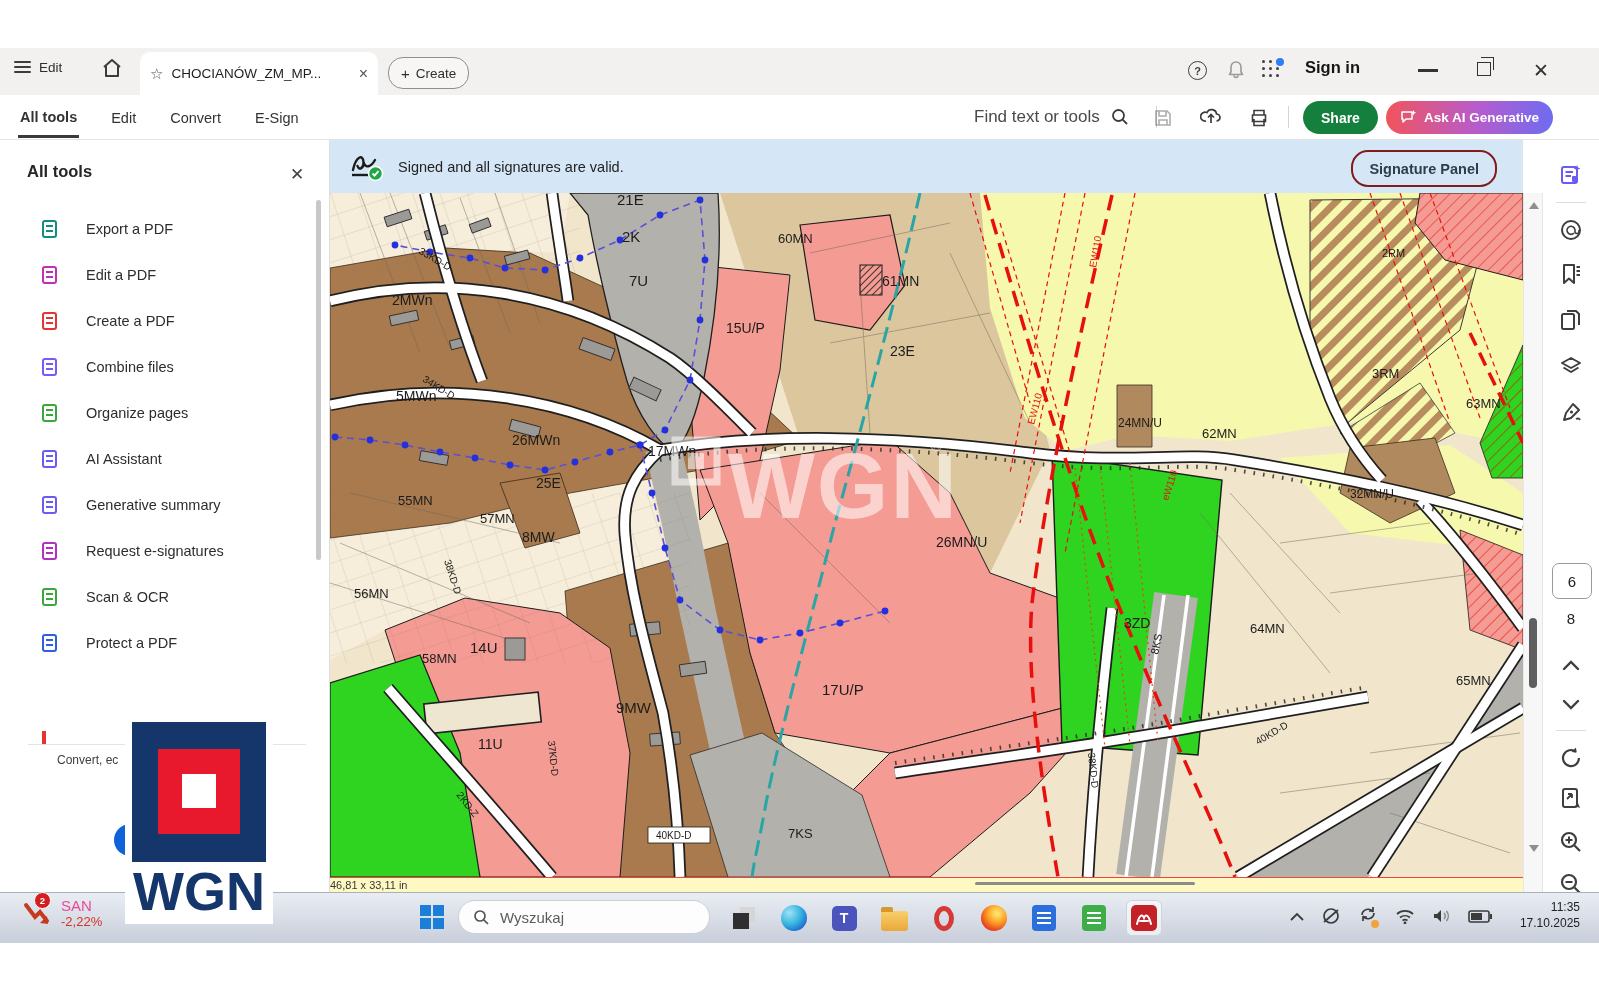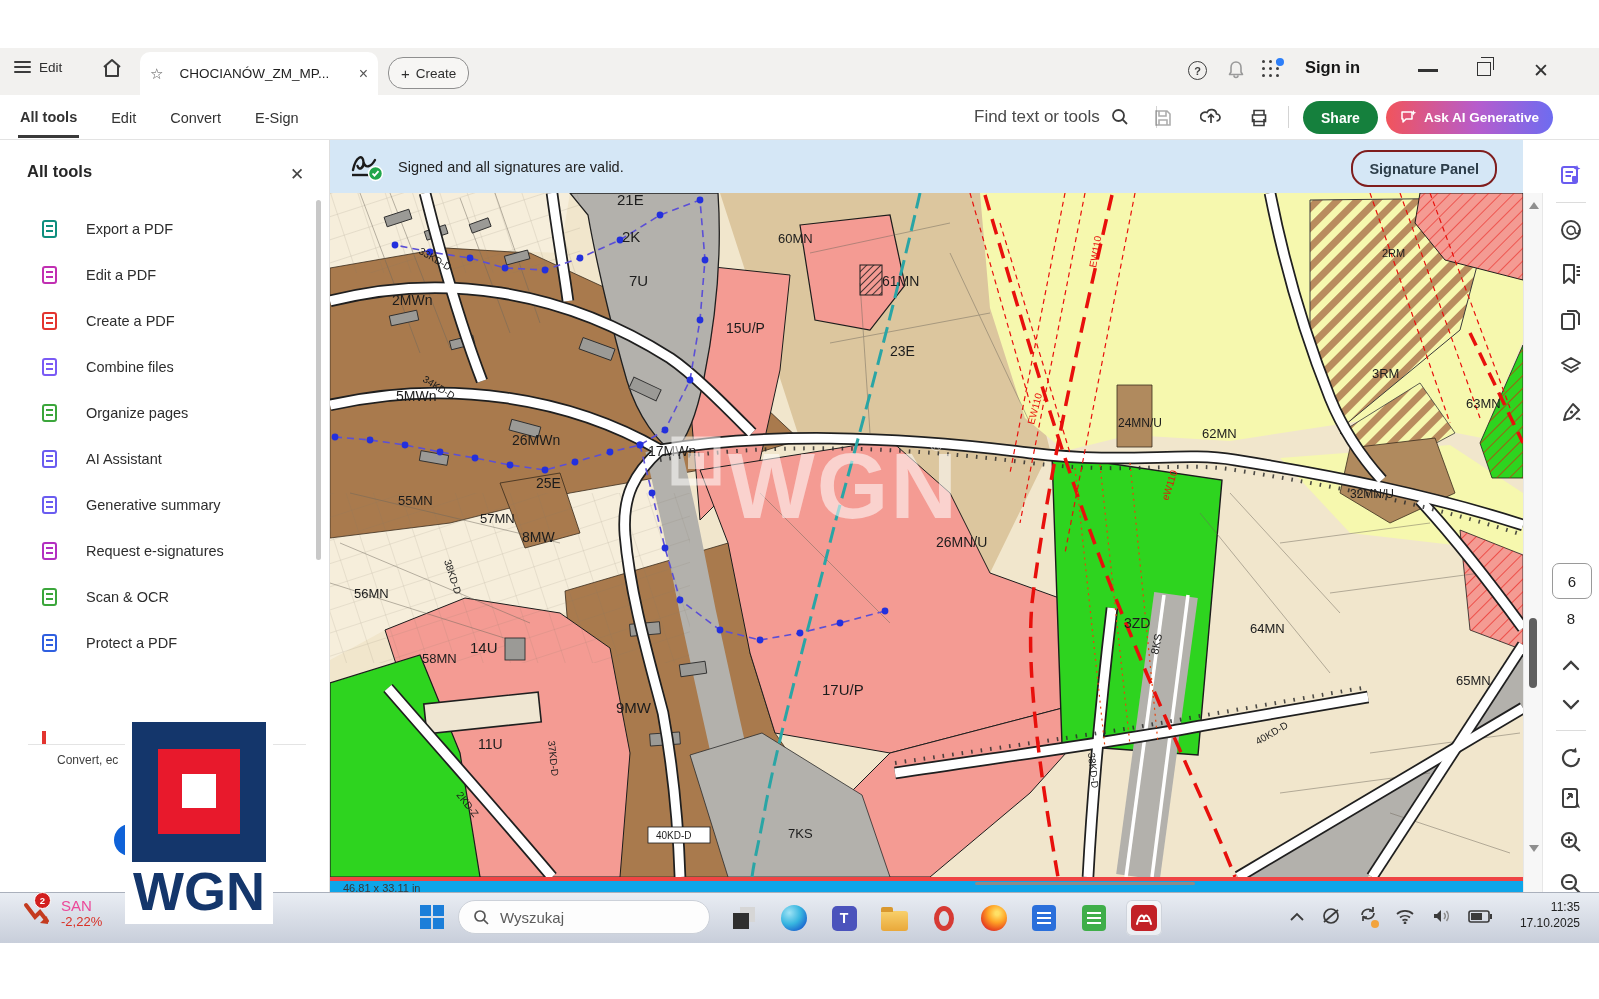--- a/index.html
+++ b/index.html
@@ -7,21 +7,21 @@
   .abs{position:absolute;}
   
   .titlebar{left:0;top:48px;width:1599px;height:47px;background:#f2f1ef;}
   .menu-btn{left:14px;top:58px;display:flex;align-items:center;gap:8px;cursor:default;}
   .burger{display:inline-block;width:17px;}
   .burger span{display:block;height:2px;background:#3c3c3c;margin:3px 0;border-radius:1px;}
   .menu-lbl{font-size:13.5px;color:#2e2e2e;}
   .home-btn{left:100px;top:56px;}
   .doc-tab{left:140px;top:52px;width:238px;height:43px;background:#fff;border-radius:10px 10px 0 0;display:flex;align-items:center;padding:0 10px;box-sizing:border-box;gap:8px;}
   .tab-star{font-size:15px;color:#555;}
-  .tab-title{font-size:13.5px;color:#1f1f1f;white-space:nowrap;overflow:hidden;text-overflow:ellipsis;max-width:160px;margin-left:8px;}
+  .tab-title{font-size:13.5px;color:#1f1f1f;white-space:nowrap;overflow:hidden;text-overflow:ellipsis;max-width:160px;}
   .tab-close{font-size:16px;color:#555;margin-left:auto;}
   .create-btn{left:388px;top:57px;height:30px;border:1px solid #8f8f8f;border-radius:15px;display:flex;align-items:center;gap:6px;padding:0 12px;background:#f7f6f4;font-size:13.5px;color:#2e2e2e;}
   .plus{font-size:15px;color:#2e2e2e;}
   .help-ic{left:1188px;top:61px;width:17px;height:17px;border:1.6px solid #3e3e3e;border-radius:50%;font-size:11px;font-weight:bold;color:#3e3e3e;display:flex;align-items:center;justify-content:center;}
   .bell-ic{left:1226px;top:60px;}
   .grid-ic{left:1262px;top:60px;width:20px;height:20px;}
   .grid-ic i{position:absolute;width:3px;height:3px;border-radius:50%;background:#3e3e3e;}
   .grid-dot-blue{position:absolute;width:8px;height:8px;border-radius:50%;background:#2d7ff9;right:-2px;top:-2px;}
   .signin{left:1305px;top:58px;font-size:16.5px;font-weight:bold;color:#161616;}
   .win-min{left:1418px;top:69px;width:20px;height:3px;background:#333;}
@@ -50,21 +50,21 @@
   .lp-scroll{left:316px;top:200px;width:5px;height:360px;background:#c8c8c8;border-radius:3px;}
   .lp-partial{left:42px;top:731px;width:17px;height:13px;overflow:hidden;}
   .lp-divider{left:28px;top:744px;width:278px;height:1px;background:#e4e4e4;}
   .lp-footer{left:57px;top:753px;font-size:12px;color:#3f3f3f;white-space:nowrap;}
   .lp-blue-sliver{left:114px;top:824px;width:32px;height:32px;border-radius:50%;background:#0f62d8;}
   
   .sig-bar{left:330px;top:140px;width:1193px;height:53px;background:#d5e7f6;display:flex;align-items:center;}
   .sig-text{font-size:14.5px;color:#232323;margin-left:14px;}
   .sigpanel-btn{position:absolute;right:26px;top:10px;height:33px;border:2px solid #7f1d1d;border-radius:17px;display:flex;align-items:center;padding:0 16px;font-size:14.5px;font-weight:bold;color:#2d3e4a;}
   .map-wrap{left:330px;top:193px;width:1193px;height:684px;background:#f1e6cc;overflow:hidden;}
-  .dim-bar{left:330px;top:877px;width:1193px;height:15px;background:#0ea5e9;border-top:4px solid #ef4444;box-sizing:border-box;font-size:11px;color:#383838;line-height:14px;padding-left:13px;}
+  .dim-bar{left:330px;top:877px;width:1193px;height:15px;background:#fef9c3;border-top:1px solid #ef4444;box-sizing:border-box;font-size:11px;color:#383838;line-height:14px;padding-left:0;}
   .hscroll-thumb{left:975px;top:882px;width:220px;height:3px;background:#8b8b8b;border-radius:2px;}
   
   .v-scroll{left:1523px;top:193px;width:20px;height:699px;background:#f7f7f7;border-left:1px solid #e7e7e7;border-right:1px solid #e7e7e7;box-sizing:border-box;}
   .vs-up{left:5px;top:9px;width:0;height:0;border-left:5px solid transparent;border-right:5px solid transparent;border-bottom:7px solid #8f8f8f;}
   .vs-thumb{left:5px;top:425px;width:8px;height:70px;background:#5f5f5f;border-radius:4px;}
   .vs-down{left:5px;top:652px;width:0;height:0;border-left:5px solid transparent;border-right:5px solid transparent;border-top:7px solid #8f8f8f;}
   
   .right-rail{left:1543px;top:140px;width:56px;height:752px;background:#fff;}
   .rr-btn{left:8px;width:40px;height:40px;display:flex;align-items:center;justify-content:center;color:#3e3e3e;}
   .rr-div{left:13px;width:30px;height:1px;background:#dcdcdc;}

